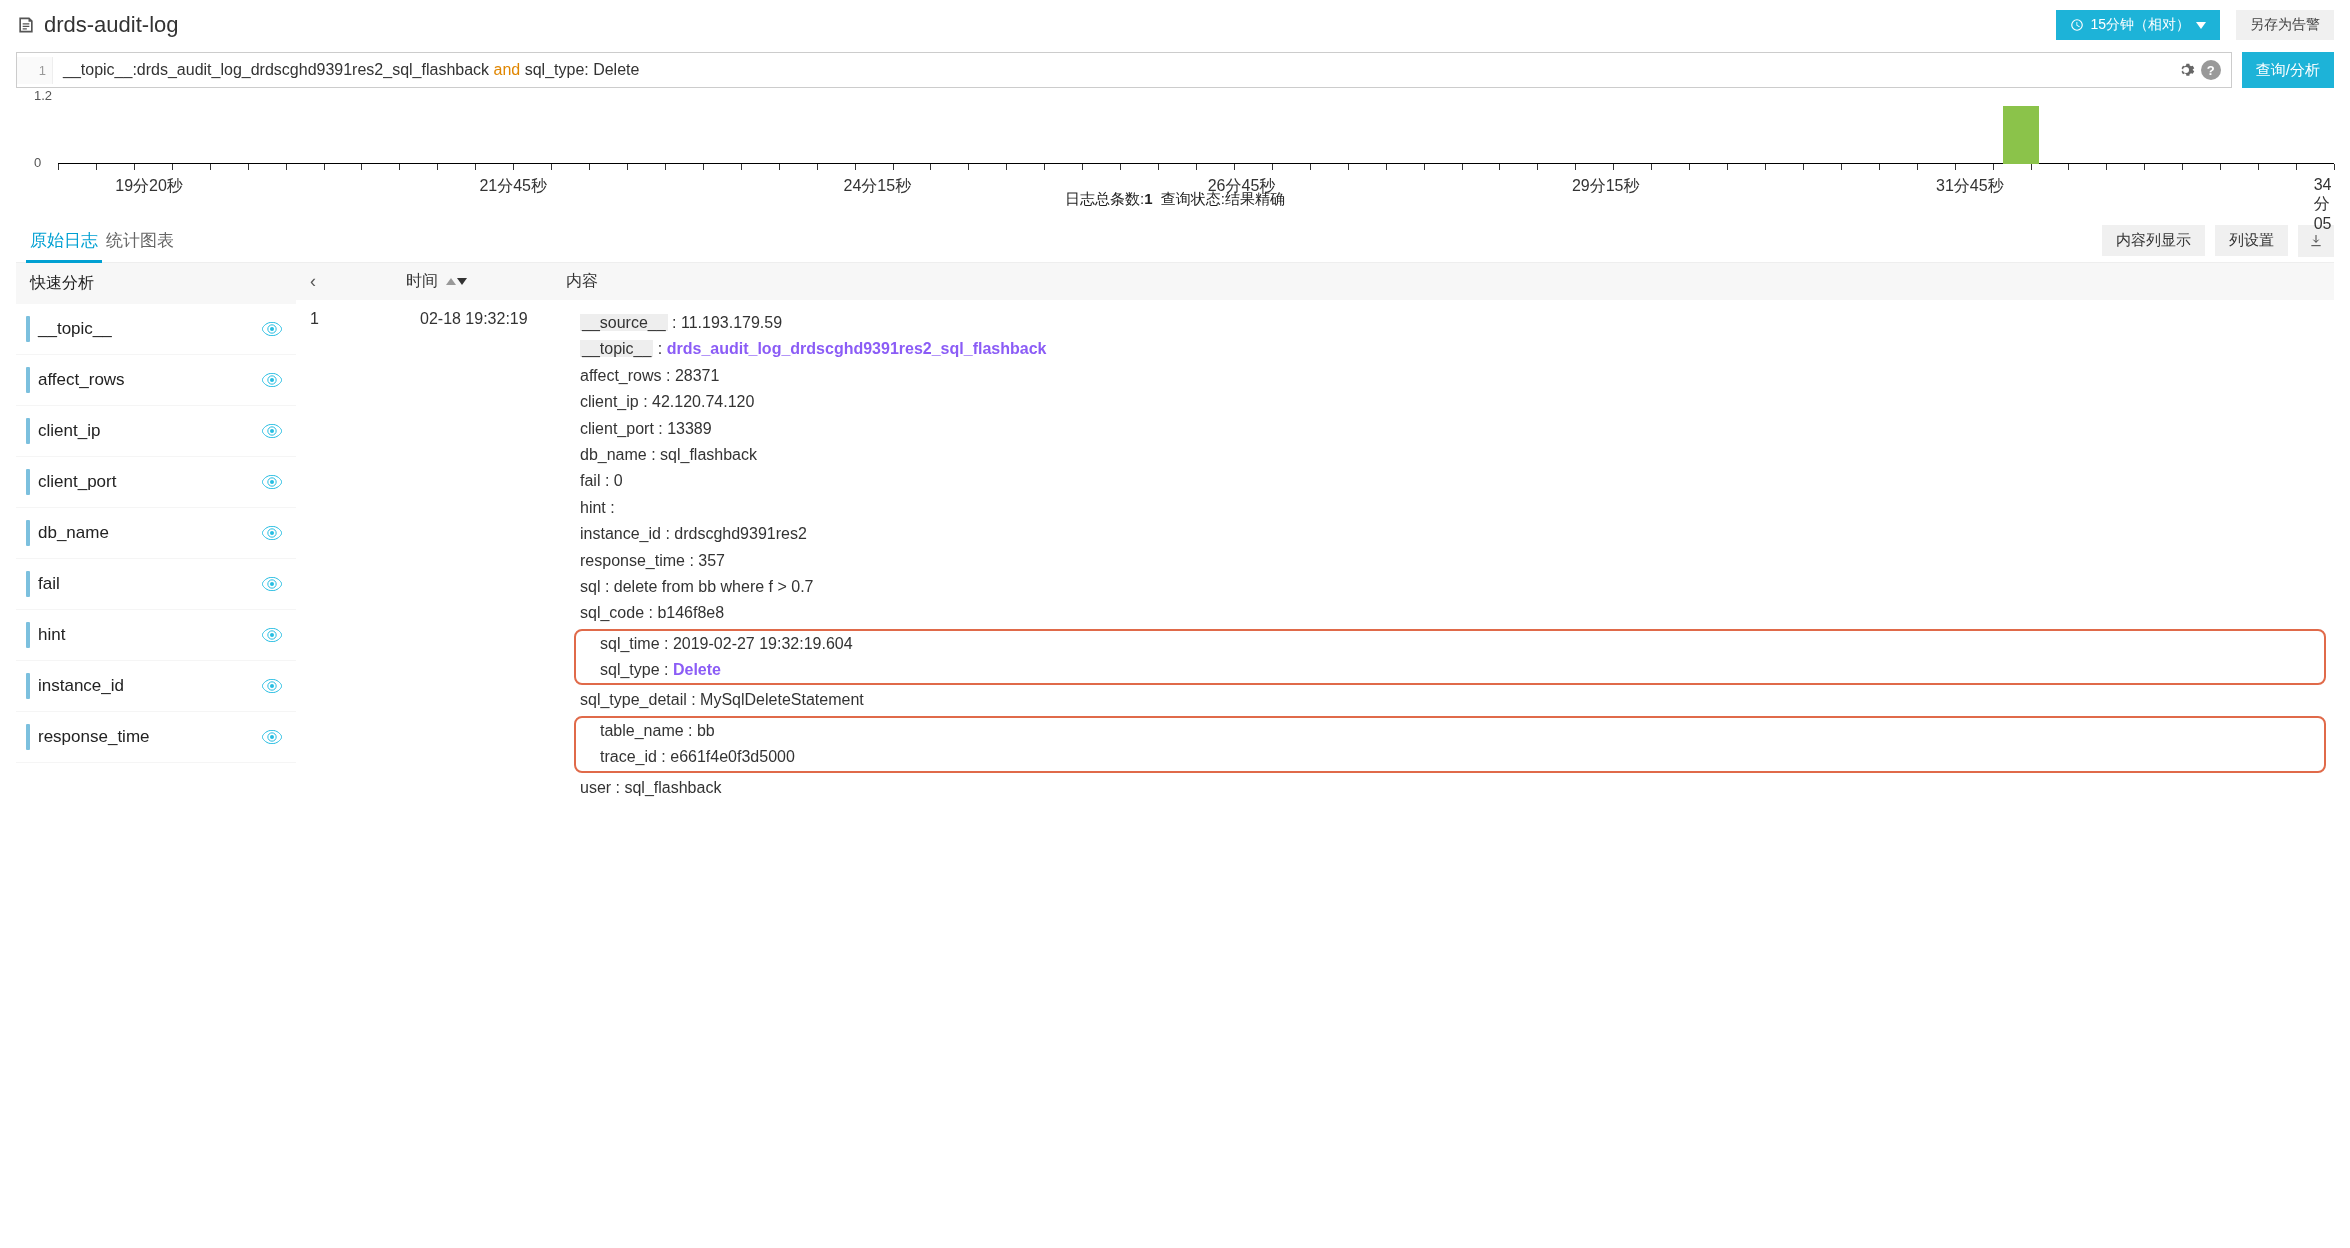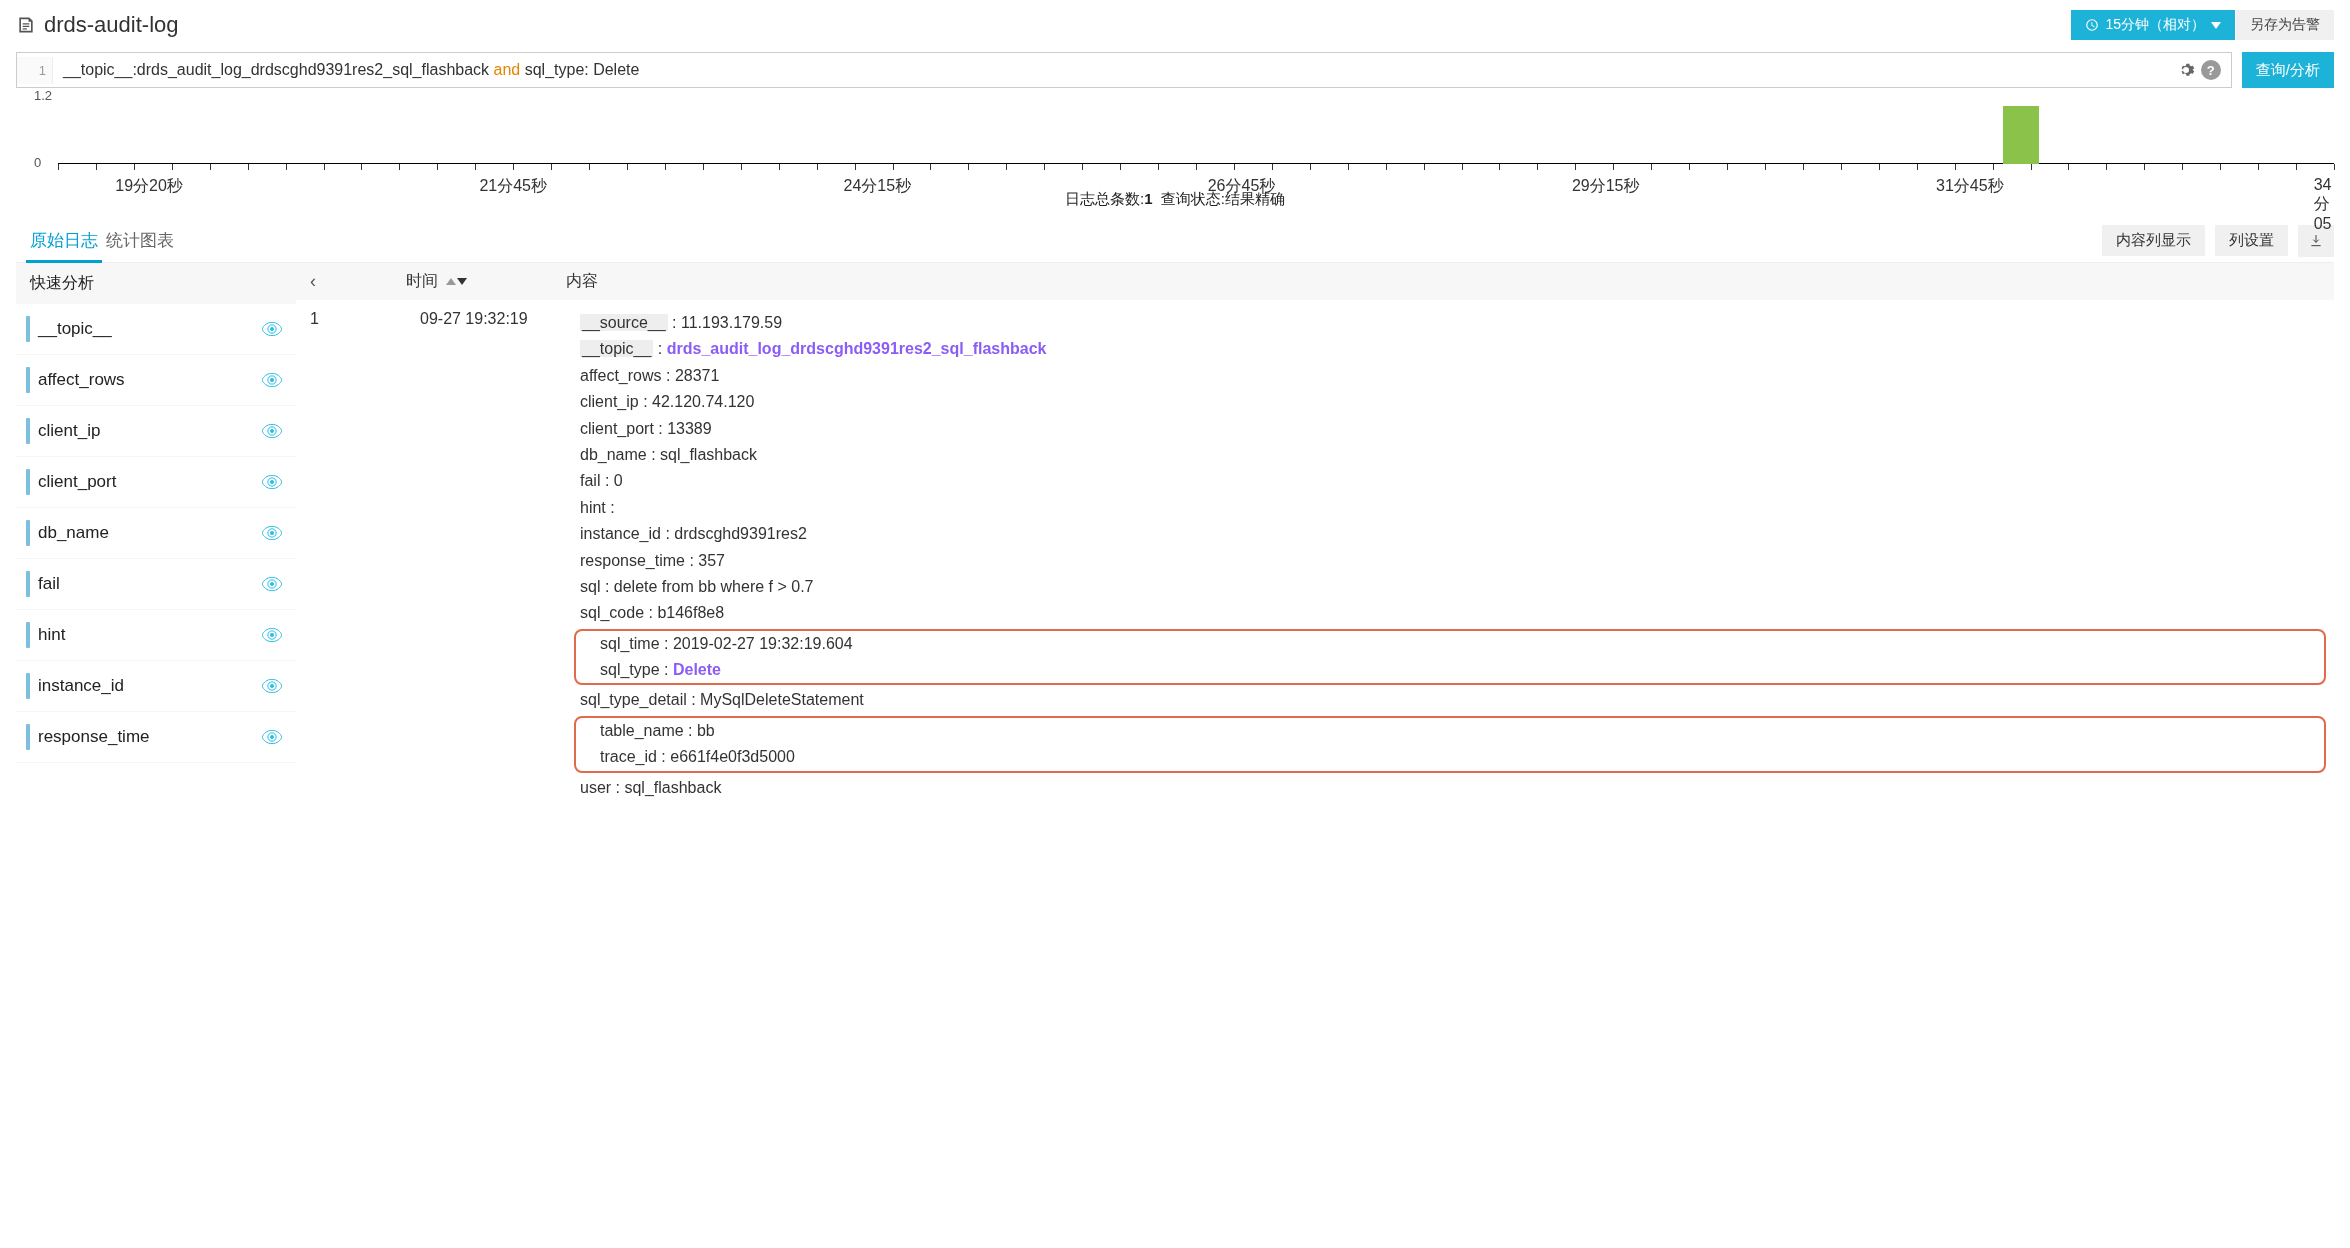--- a/index.html
+++ b/index.html
@@ -9,21 +9,21 @@
   color: #333;
   background: #fff;
 }
 .container { padding: 10px 16px; }
 
 
 .header-row { display: flex; align-items: center; justify-content: space-between; margin-bottom: 12px; }
 .title-wrap { display: flex; align-items: center; gap: 8px; }
 .title-icon { width: 20px; height: 20px; fill: #555; }
 .page-title { font-size: 22px; font-weight: 400; color: #333; }
-.header-actions { display: flex; align-items: center; gap: 1px; }
+.header-actions { display: flex; align-items: center; gap: 16px; }
 .btn { display: inline-flex; align-items: center; gap: 6px; padding: 6px 14px; border: none; cursor: pointer; font-size: 14px; }
 .btn-primary { background: #1db3d8; color: #fff; }
 .btn-secondary { background: #f0f0f0; color: #444; }
 .triangle-down { width: 0; height: 0; border-left: 5px solid transparent; border-right: 5px solid transparent; border-top: 7px solid #fff; }
 
 
 .search-row { display: flex; align-items: stretch; gap: 10px; margin-bottom: 4px; }
 .query-box { flex: 1; display: flex; align-items: center; border: 1px solid #ccc; background: #fff; }
 .line-num { width: 36px; text-align: right; padding: 6px 6px; color: #999; background:#fafafa; border-right:1px solid #eee; font-size:13px;}
 .query-text { flex: 1; padding: 8px 10px; font-size: 16px; font-family: inherit; }
@@ -338,21 +338,21 @@
           <span>时间</span>
           <span class="sort-arrows">
             <span class="tri-up"></span>
             <span class="tri-down"></span>
           </span>
         </div>
         <span>内容</span>
       </div>
       <div class="log-row">
         <div class="log-seq">1</div>
-        <div class="log-time">09-27 19:32:19</div>
+        <div class="log-time">02-18 19:32:19</div>
         <div class="log-kv" id="log-kv">
             <div class="kv-line"><span class="kv-key bgkey">__source__</span><span class="kv-colon"> :  </span><span class="kv-val">11.193.179.59</span></div>
             <div class="kv-line"><span class="kv-key bgkey">__topic__</span><span class="kv-colon"> :  </span><span class="kv-val red">drds_audit_log_drdscghd9391res2_sql_flashback</span></div>
             <div class="kv-line"><span class="kv-key">affect_rows</span><span class="kv-colon"> :  </span><span class="kv-val">28371</span></div>
             <div class="kv-line"><span class="kv-key">client_ip</span><span class="kv-colon"> :  </span><span class="kv-val">42.120.74.120</span></div>
             <div class="kv-line"><span class="kv-key">client_port</span><span class="kv-colon"> :  </span><span class="kv-val">13389</span></div>
             <div class="kv-line"><span class="kv-key">db_name</span><span class="kv-colon"> :  </span><span class="kv-val">sql_flashback</span></div>
             <div class="kv-line"><span class="kv-key">fail</span><span class="kv-colon"> :  </span><span class="kv-val">0</span></div>
             <div class="kv-line"><span class="kv-key">hint</span><span class="kv-colon"> :  </span><span class="kv-val"></span></div>
             <div class="kv-line"><span class="kv-key">instance_id</span><span class="kv-colon"> :  </span><span class="kv-val">drdscghd9391res2</span></div>

